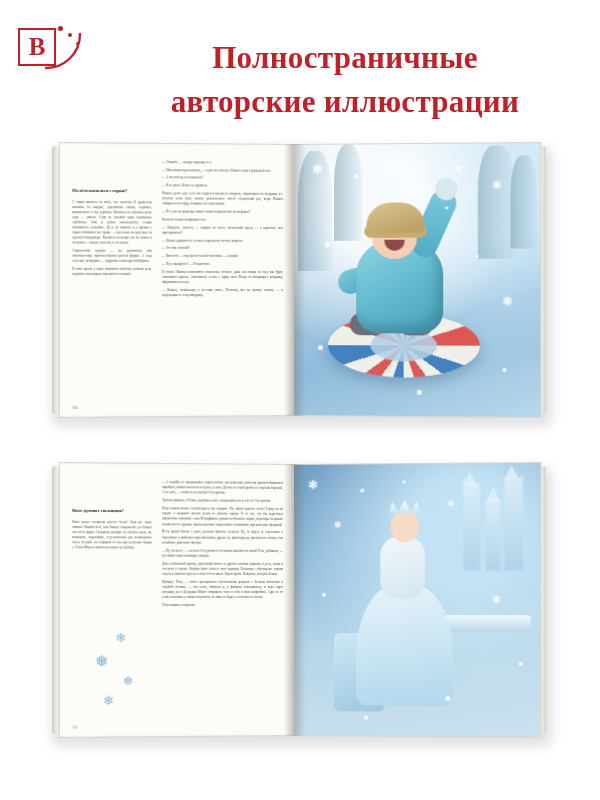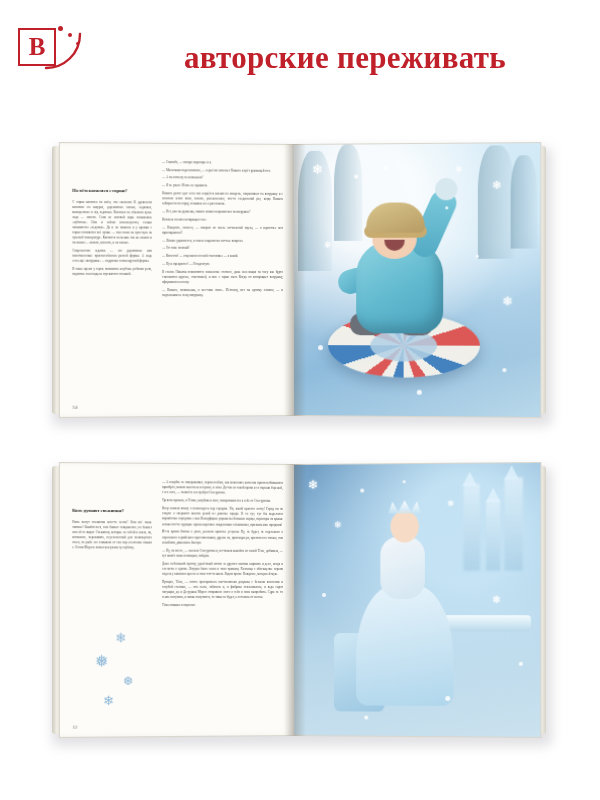--- a/index.html
+++ b/index.html
@@ -436,21 +436,22 @@
     <path d="M4 46 C 22 46, 38 32, 38 12" stroke="#c0202a" stroke-width="2.4" fill="none" stroke-linecap="round"></path>
   </svg>
   <div class="logo-dots">
     <span style="left:40px;top:4px;width:5px;height:5px;"></span>
     <span style="left:50px;top:11px;width:4px;height:4px;"></span>
     <span style="left:58px;top:20px;width:3px;height:3px;"></span>
   </div>
 </div>
 
 <div class="title">
-  <span class="line2">авторские переживать</span>
+  <span>Полностраничные</span>
+  <span class="line2">авторские иллюстрации</span>
 </div>
 
 <div class="spread" id="spread-top">
   <div class="book-shadow"></div>
   <div class="page-edge edge-left"></div>
   <div class="page-edge edge-right"></div>
 
   <div class="page page-left">
     <div class="text-col col-a">
       <div class="heading">На чём катаемся

